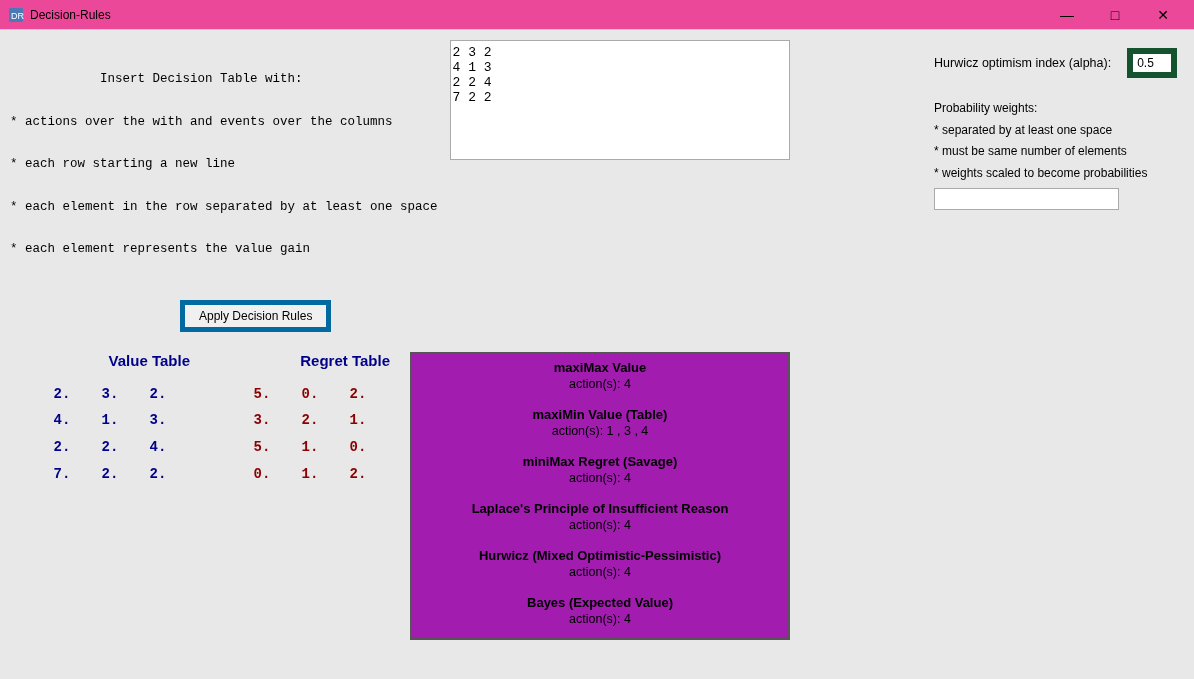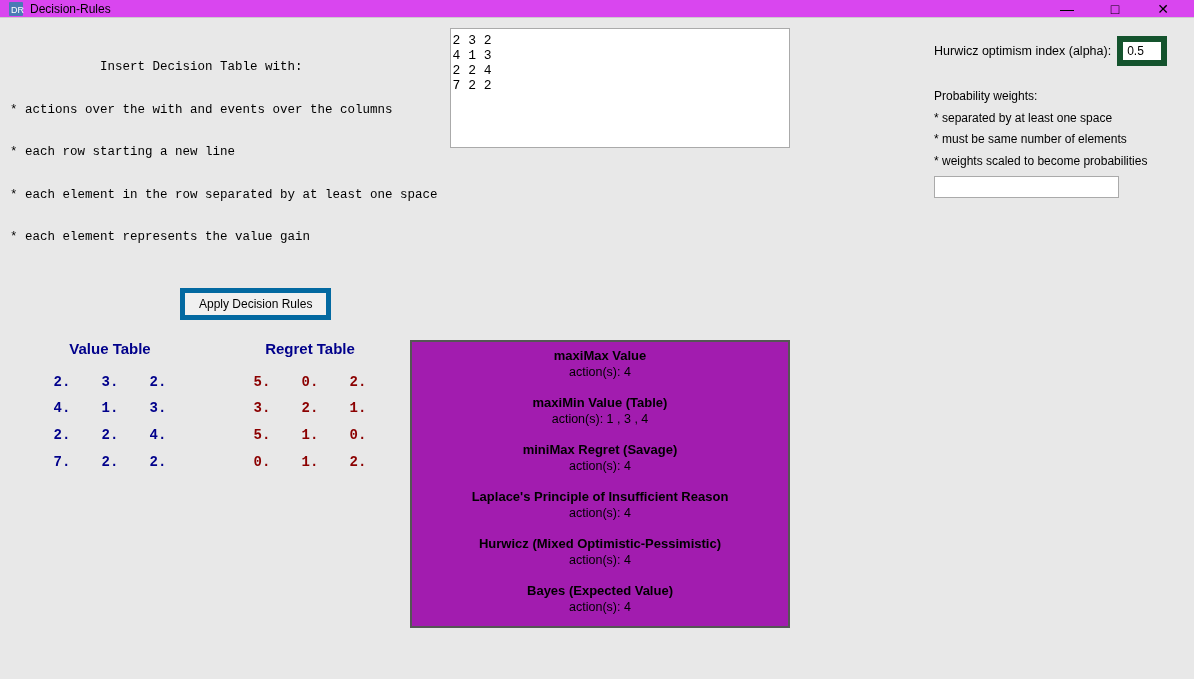--- a/index.html
+++ b/index.html
@@ -4,23 +4,23 @@
   <style>
     * { box-sizing: border-box; margin: 0; padding: 0; }
     body {
       font-family: 'Courier New', Courier, monospace;
       background: #e8e8e8;
       width: 1194px;
       height: 679px;
       overflow: hidden;
     }
     .title-bar {
-      background: #d946ef;
+      background: #ec4899;
       border-bottom: 1px solid #ccc;
-      height: 18px;
+      height: 30px;
       display: flex;
       align-items: center;
       padding: 0 8px;
       user-select: none;
     }
     .title-bar-icon {
       width: 16px;
       height: 16px;
       margin-right: 6px;
     }
@@ -101,21 +101,21 @@
       display: flex;
       flex-direction: column;
       min-width: 260px;
       padding: 8px 0 0 10px;
     }
     .hurwicz-row {
       display: flex;
       align-items: center;
       font-family: 'Segoe UI', Arial, sans-serif;
       font-size: 12.5px;
-      gap: 6px;
+      gap: 16px;
       margin-bottom: 20px;
     }
     .hurwicz-input {
       width: 50px;
       font-size: 12px;
       border: 6px solid #14532d;
       padding: 2px 4px;
       background: white;
     }
     .prob-section {
@@ -145,21 +145,21 @@
     }
     .table-section {
       min-width: 160px;
     }
     .table-title {
       font-family: 'Arial', sans-serif;
       font-size: 15px;
       font-weight: bold;
       color: #00008b;
       margin-bottom: 12px;
-      text-align: center;
+      text-align: right;
     }
     .table-grid {
       font-family: 'Courier New', Courier, monospace;
       font-size: 14px;
       font-weight: bold;
       color: #00008b;
       line-height: 1.9;
       text-align: center;
     }
     .regret-grid {

